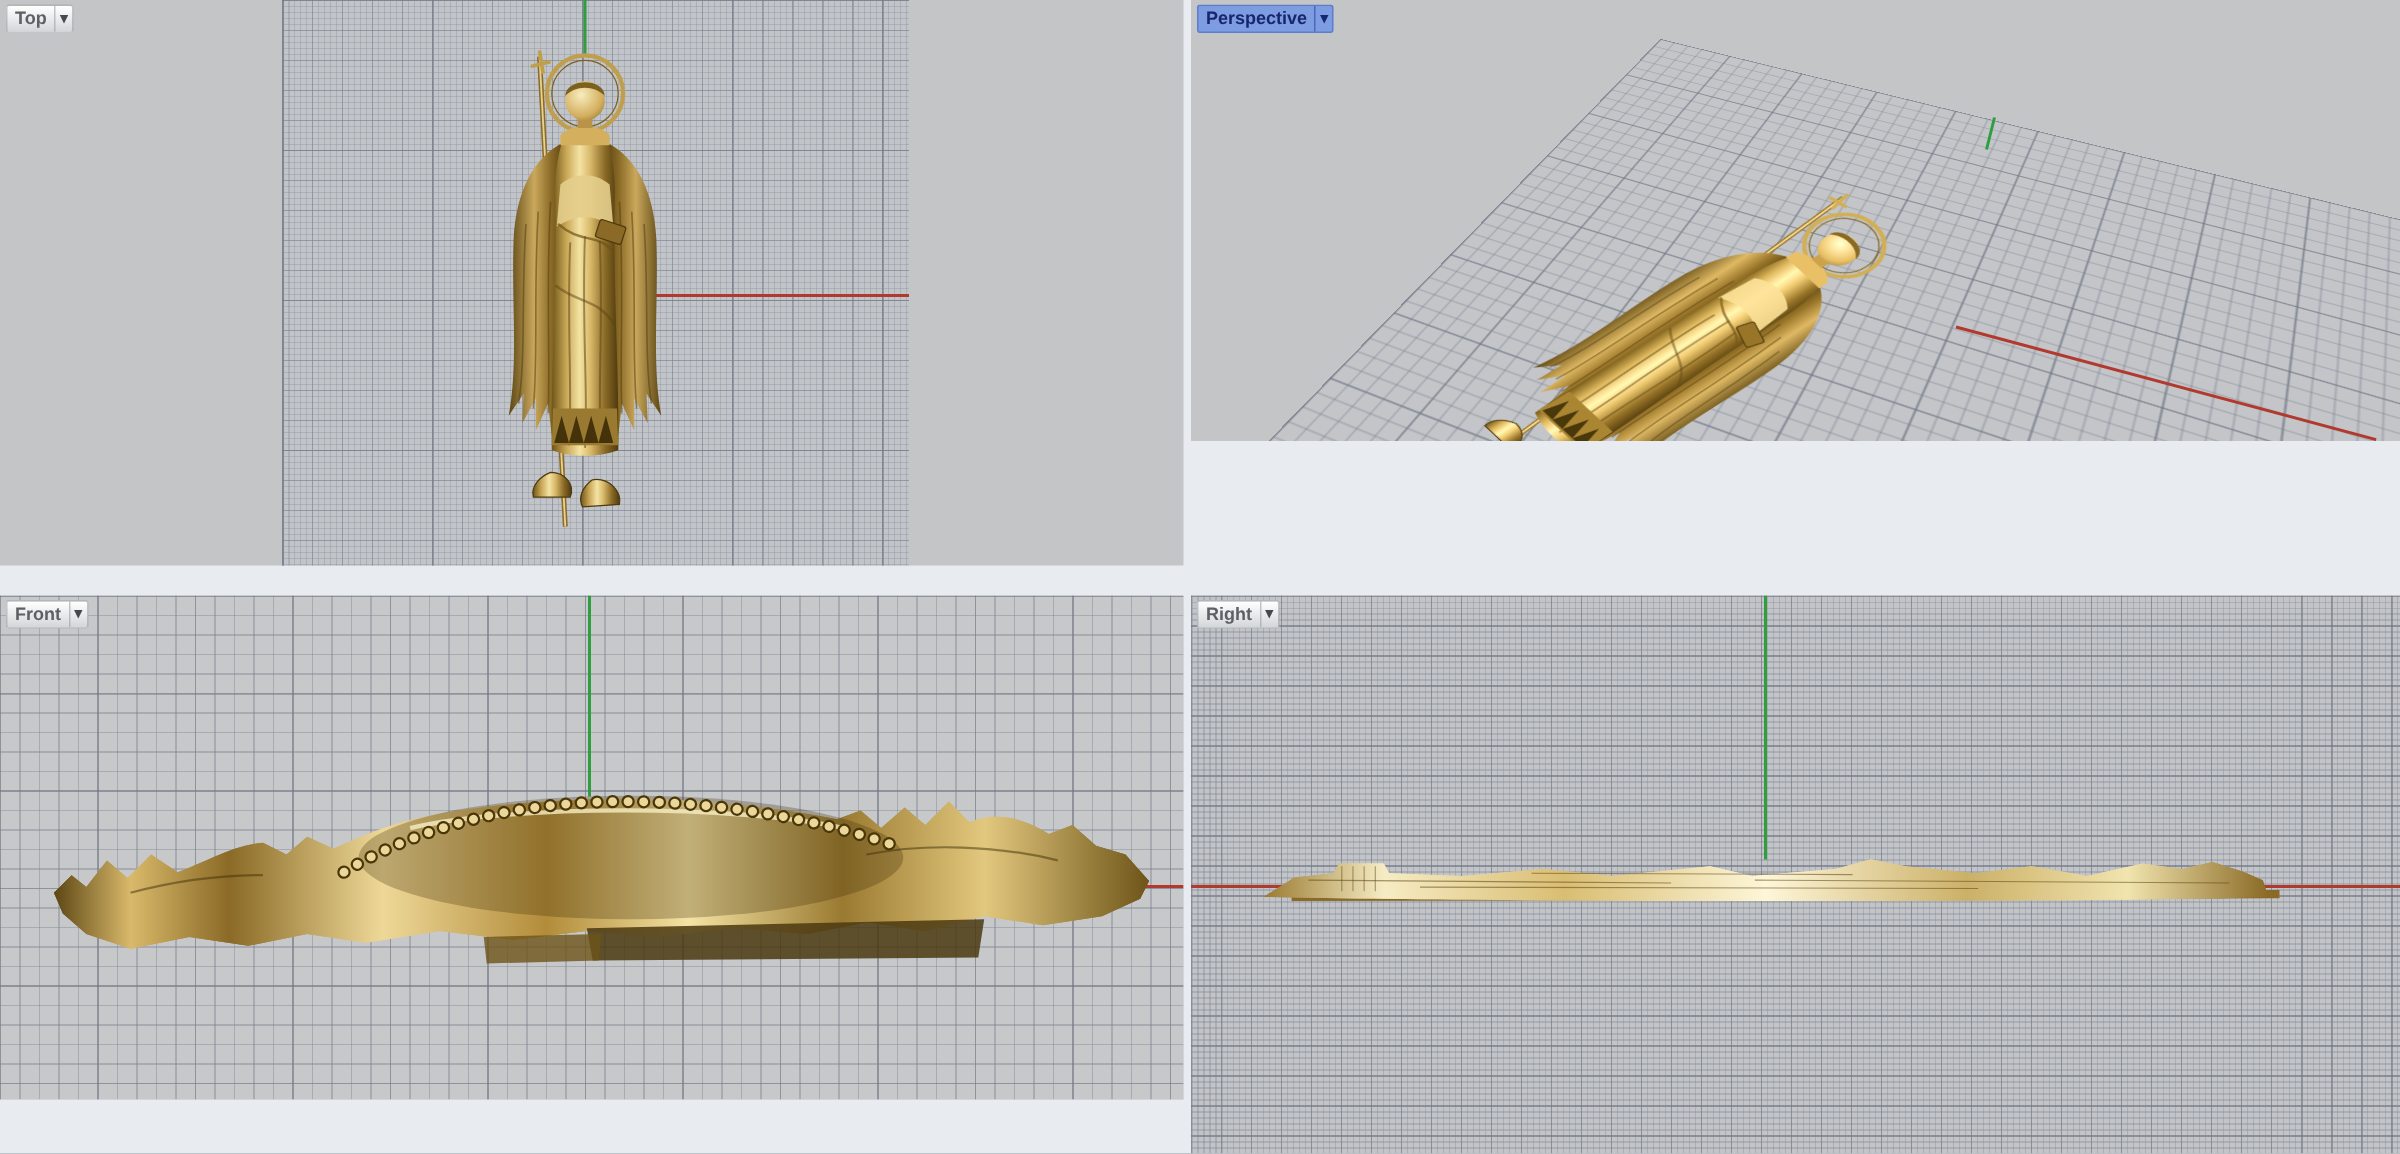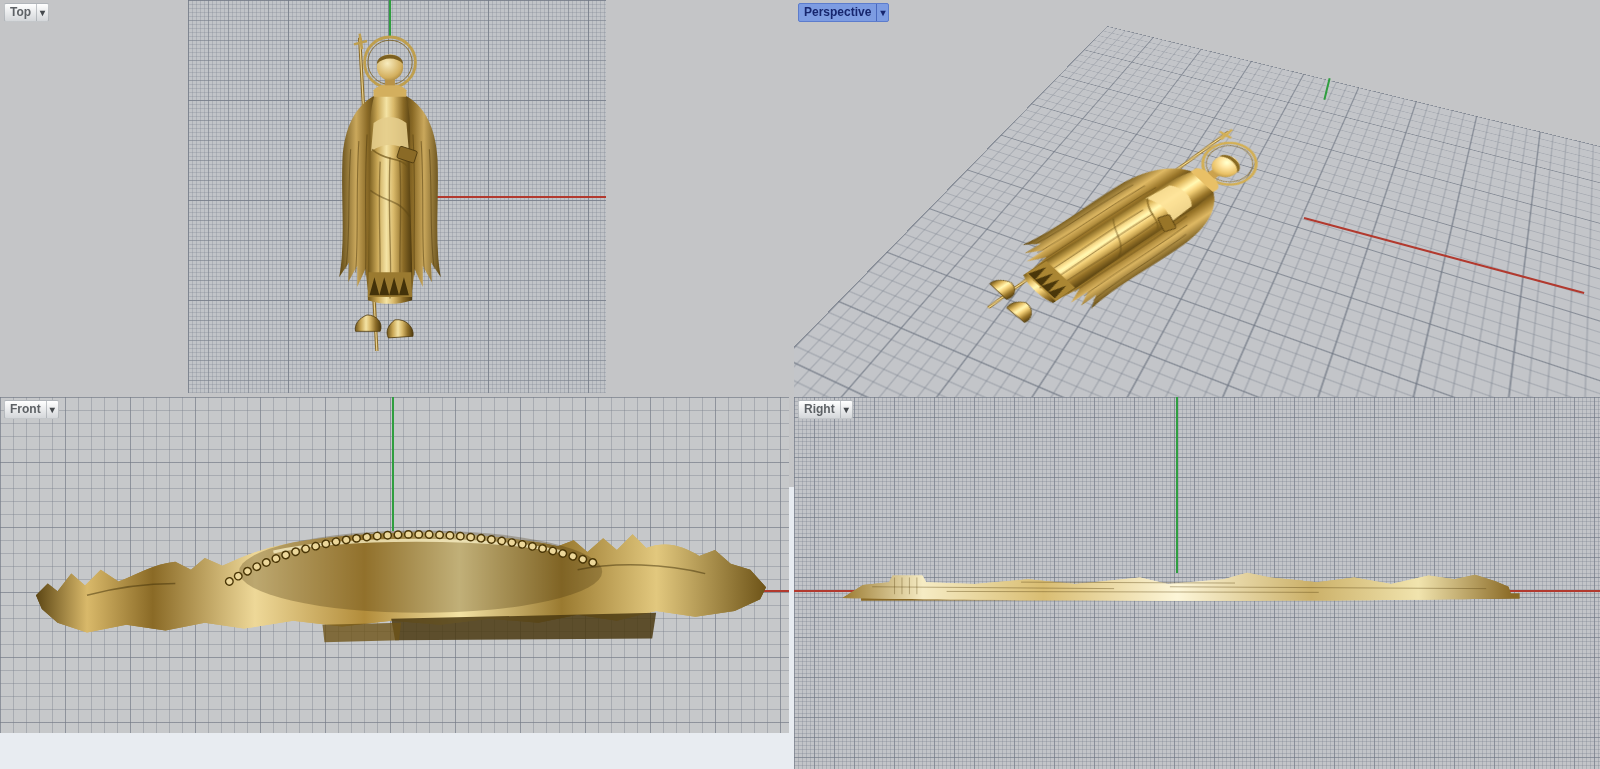--- a/index.html
+++ b/index.html
@@ -3,22 +3,22 @@
 <meta charset="utf-8">
 <style>
   html,body{margin:0;padding:0;background:#9aa0a8;}
   #stage{
     position:relative;width:1600px;height:769px;overflow:hidden;
     background:#e8ecf1;
     font-family:"Liberation Sans",sans-serif;
     user-select:none;
   }
   .vp{position:absolute;overflow:hidden;background:#c4c5c7;}
-  #vp-top   {left:0;   top:0;   width:789px;height:487px;padding-left:24px;}
-  #vp-persp {left:794px;top:0;   width:806px;height:432px;}
+  #vp-top   {left:0;   top:0;   width:789px;height:377px;}
+  #vp-persp {left:794px;top:0;   width:806px;height:294px;}
   #vp-front {left:0;   top:397px;width:789px;height:336px;}
   #vp-right {left:794px;top:397px;width:944px;height:372px;}
 
   
   .grid-fine{
     background-color:#c1c4c8;
     background-image:
       repeating-linear-gradient(to right,  rgba(125,132,144,.30) 0 1px, transparent 1px 4px),
       repeating-linear-gradient(to bottom, rgba(125,132,144,.30) 0 1px, transparent 1px 4px),
       repeating-linear-gradient(to right,  rgba(104,112,126,.40) 0 1px, transparent 1px 20px),

